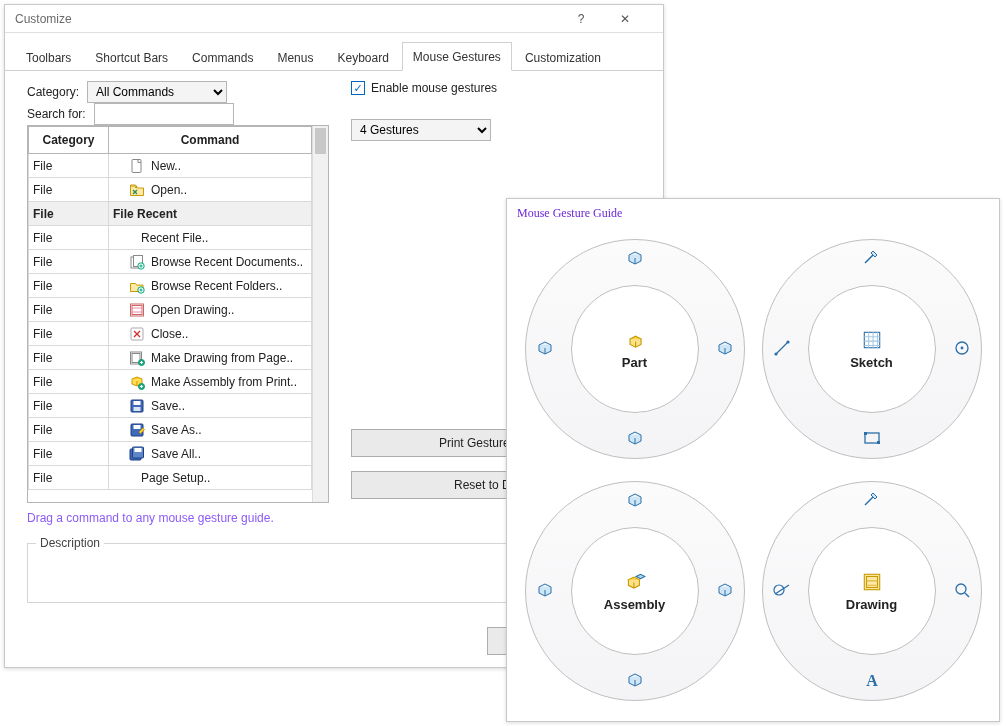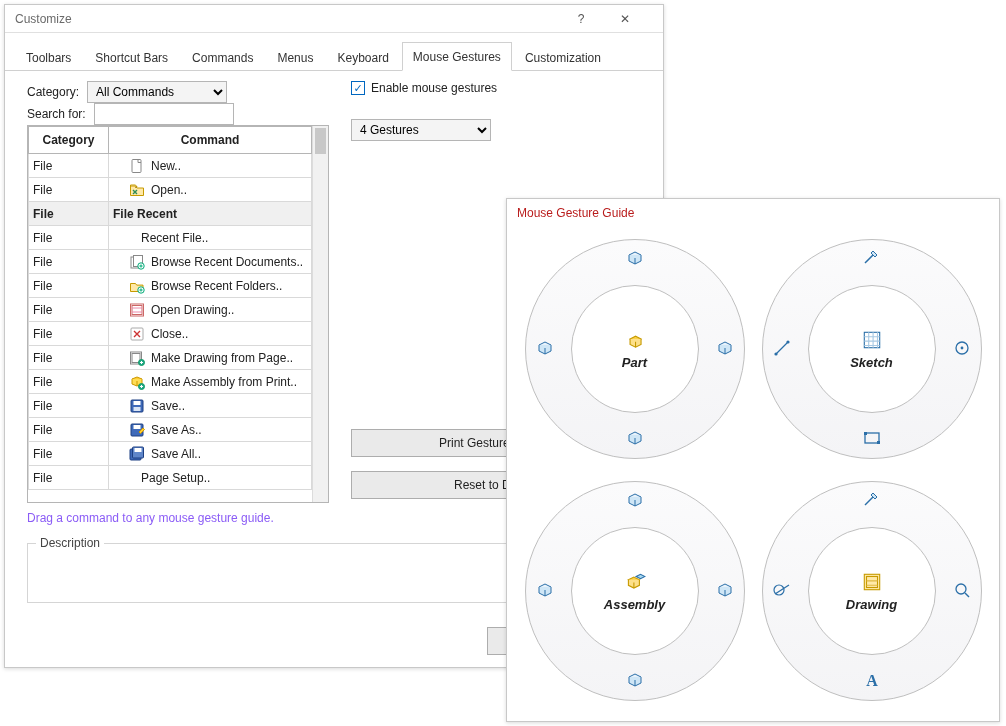--- a/index.html
+++ b/index.html
@@ -184,21 +184,21 @@
   .guide {
     position:absolute;
     left:506px;
     top:198px;
     width:494px;
     height:524px;
     border:1px solid #c8c8c8;
     background:#fff;
     box-shadow:0 1px 4px rgba(0,0,0,0.15);
   }
-  .guide .titlebar { border-bottom:none; color:#b91c1c; }
+  .guide .titlebar { border-bottom:none; color:#6d28d9;font-family:Liberation Serif, serif; }
   .rings {
     display:grid;
     grid-template-columns:1fr 1fr;
     grid-template-rows:1fr 1fr;
     gap:2px;
     padding:2px 10px 10px 10px;
     height:calc(100% - 28px);
   }
   .ring-wrap {
     position:relative;
@@ -211,21 +211,20 @@
   }
   .ring .outer {
     position:absolute;inset:0;border:1px solid #bfbfbf;border-radius:50%;
     background:linear-gradient(#fbfbfc,#f4f4f6);
   }
   .ring .inner {
     position:absolute;left:46px;right:46px;top:46px;bottom:46px;
     border:1px solid #bfbfbf;border-radius:50%;background:#fff;
     display:flex;flex-direction:column;align-items:center;justify-content:center;
     gap:4px;
-    font-style:italic;
   }
   .ring .center-icon { width:22px;height:22px; }
   .ring .center-label { font-weight:600; font-size:13px; }
   .ring .slot {
     position:absolute;width:24px;height:24px;
     display:flex;align-items:center;justify-content:center;
   }
   .slot.top { left:50%; top:8px; transform:translateX(-50%); }
   .slot.bottom { left:50%; bottom:8px; transform:translateX(-50%); }
   .slot.left { left:8px; top:50%; transform:translateY(-50%); }

